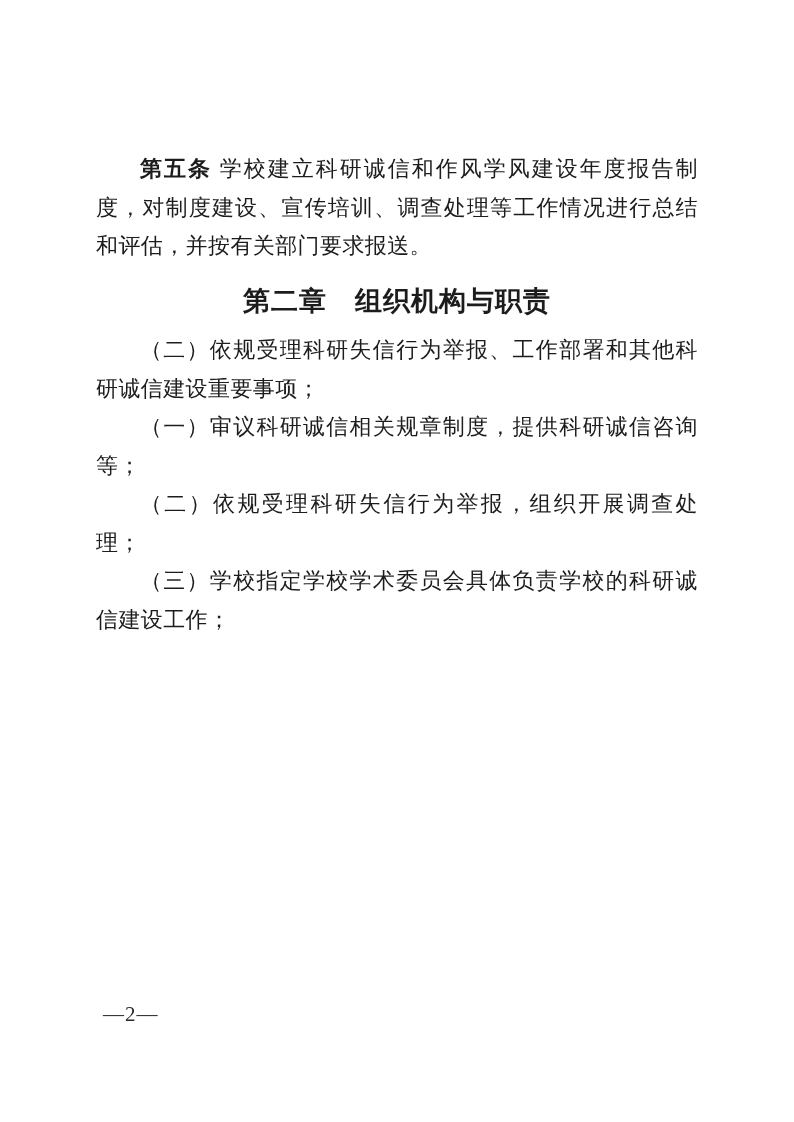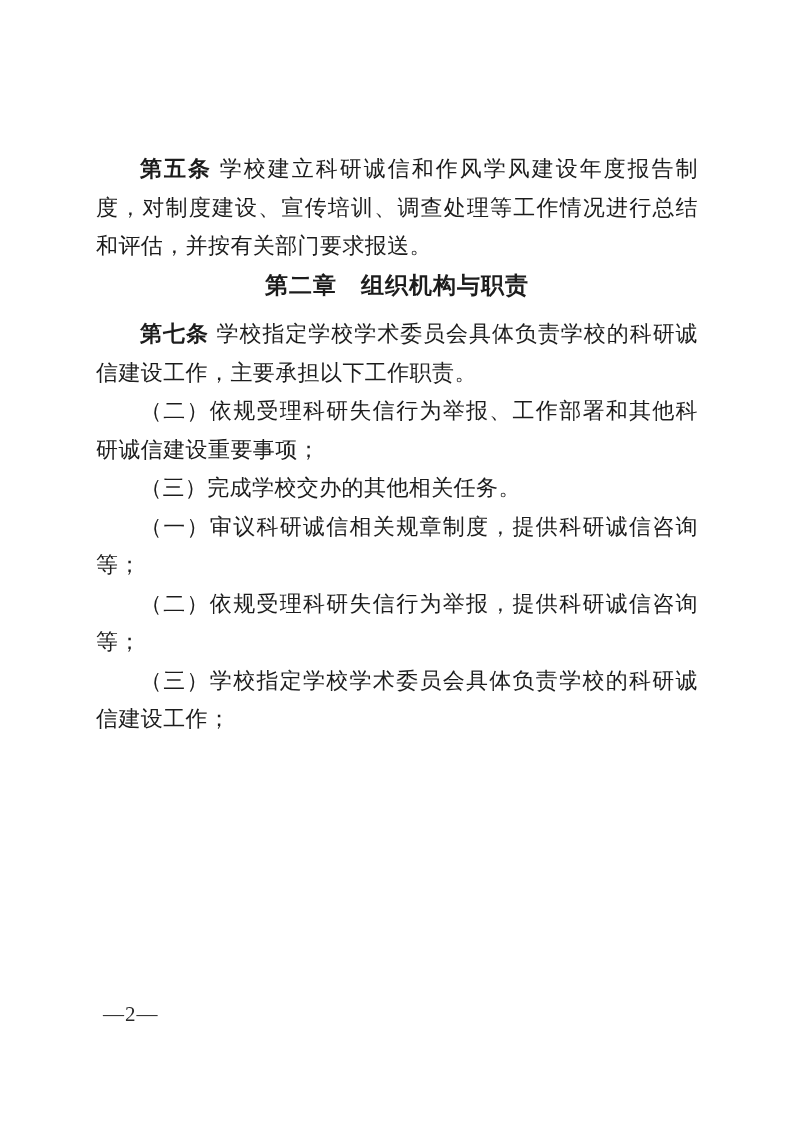--- a/index.html
+++ b/index.html
@@ -32,22 +32,22 @@
     text-align: justify;
     text-justify: inter-ideograph;
     text-indent: 2em;
   }
   .para .lead {
     font-weight: bold;
     font-family: Liberation Serif, serif;
     margin-right: 0.35em;
   }
   .chapter {
-    margin: 0 0 11px 0;
-    font-size: 23px;
+    margin: 16px 0 11px 0;
+    font-size: 27px;
     line-height: 38.5px;
     font-weight: bold;
     font-family: "Liberation Sans", "DejaVu Sans", sans-serif;
     text-align: center;
     letter-spacing: 1px;
   }
   .page-number {
     position: absolute;
     left: 103px;
     top: 1000px;
@@ -58,21 +58,19 @@
     font-family: "Liberation Serif", "DejaVu Serif", serif;
   }
 </style>
 </head>
 <body>
 
 <div class="page">
   <div class="doc-body">
       <p class="para"><span class="lead">第五条</span>学校建立科研诚信和作风学风建设年度报告制度，对制度建设、宣传培训、调查处理等工作情况进行总结和评估，并按有关部门要求报送。</p>
       <div class="chapter">第二章　组织机构与职责</div>
-      <p class="para"><span class="lead">第七条</span>学校指定学校学术委员会具体负责学校的科研诚信建设工作，主要承担以下工作职责。</p>
       <p class="para">（二）依规受理科研失信行为举报、工作部署和其他科研诚信建设重要事项；</p>
-      <p class="para">（三）完成学校交办的其他相关任务。</p>
       <p class="para">（一）审议科研诚信相关规章制度，提供科研诚信咨询等；</p>
-      <p class="para">（二）依规受理科研失信行为举报，提供科研诚信咨询等；</p>
+      <p class="para">（二）依规受理科研失信行为举报，组织开展调查处理；</p>
       <p class="para">（三）学校指定学校学术委员会具体负责学校的科研诚信建设工作；</p>
     </div>
   <div class="page-number">—2—</div>
 </div>
 
 </body></html>

